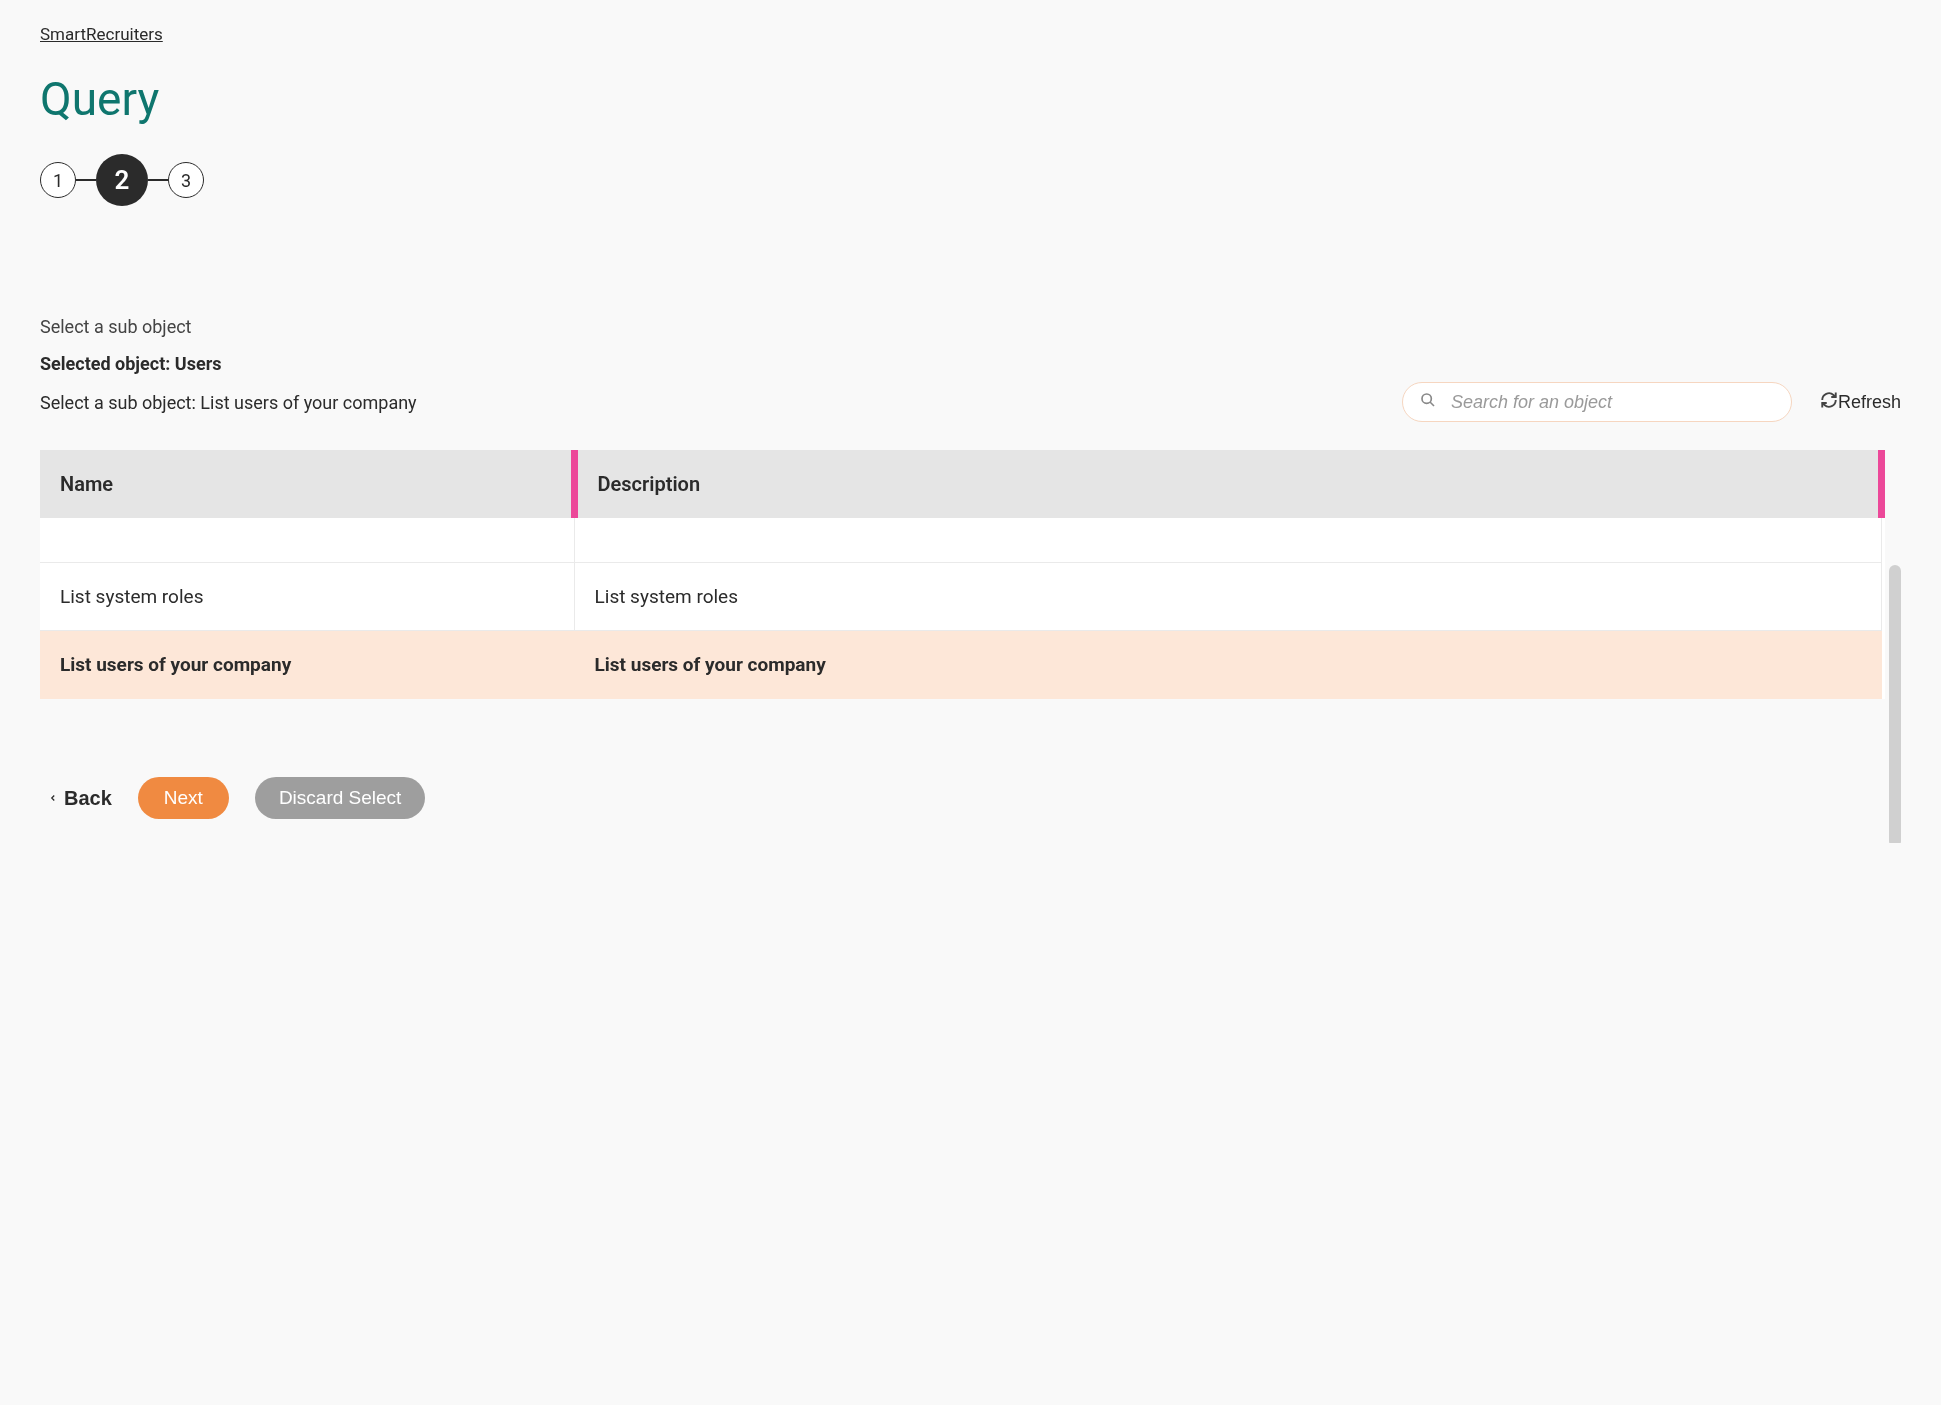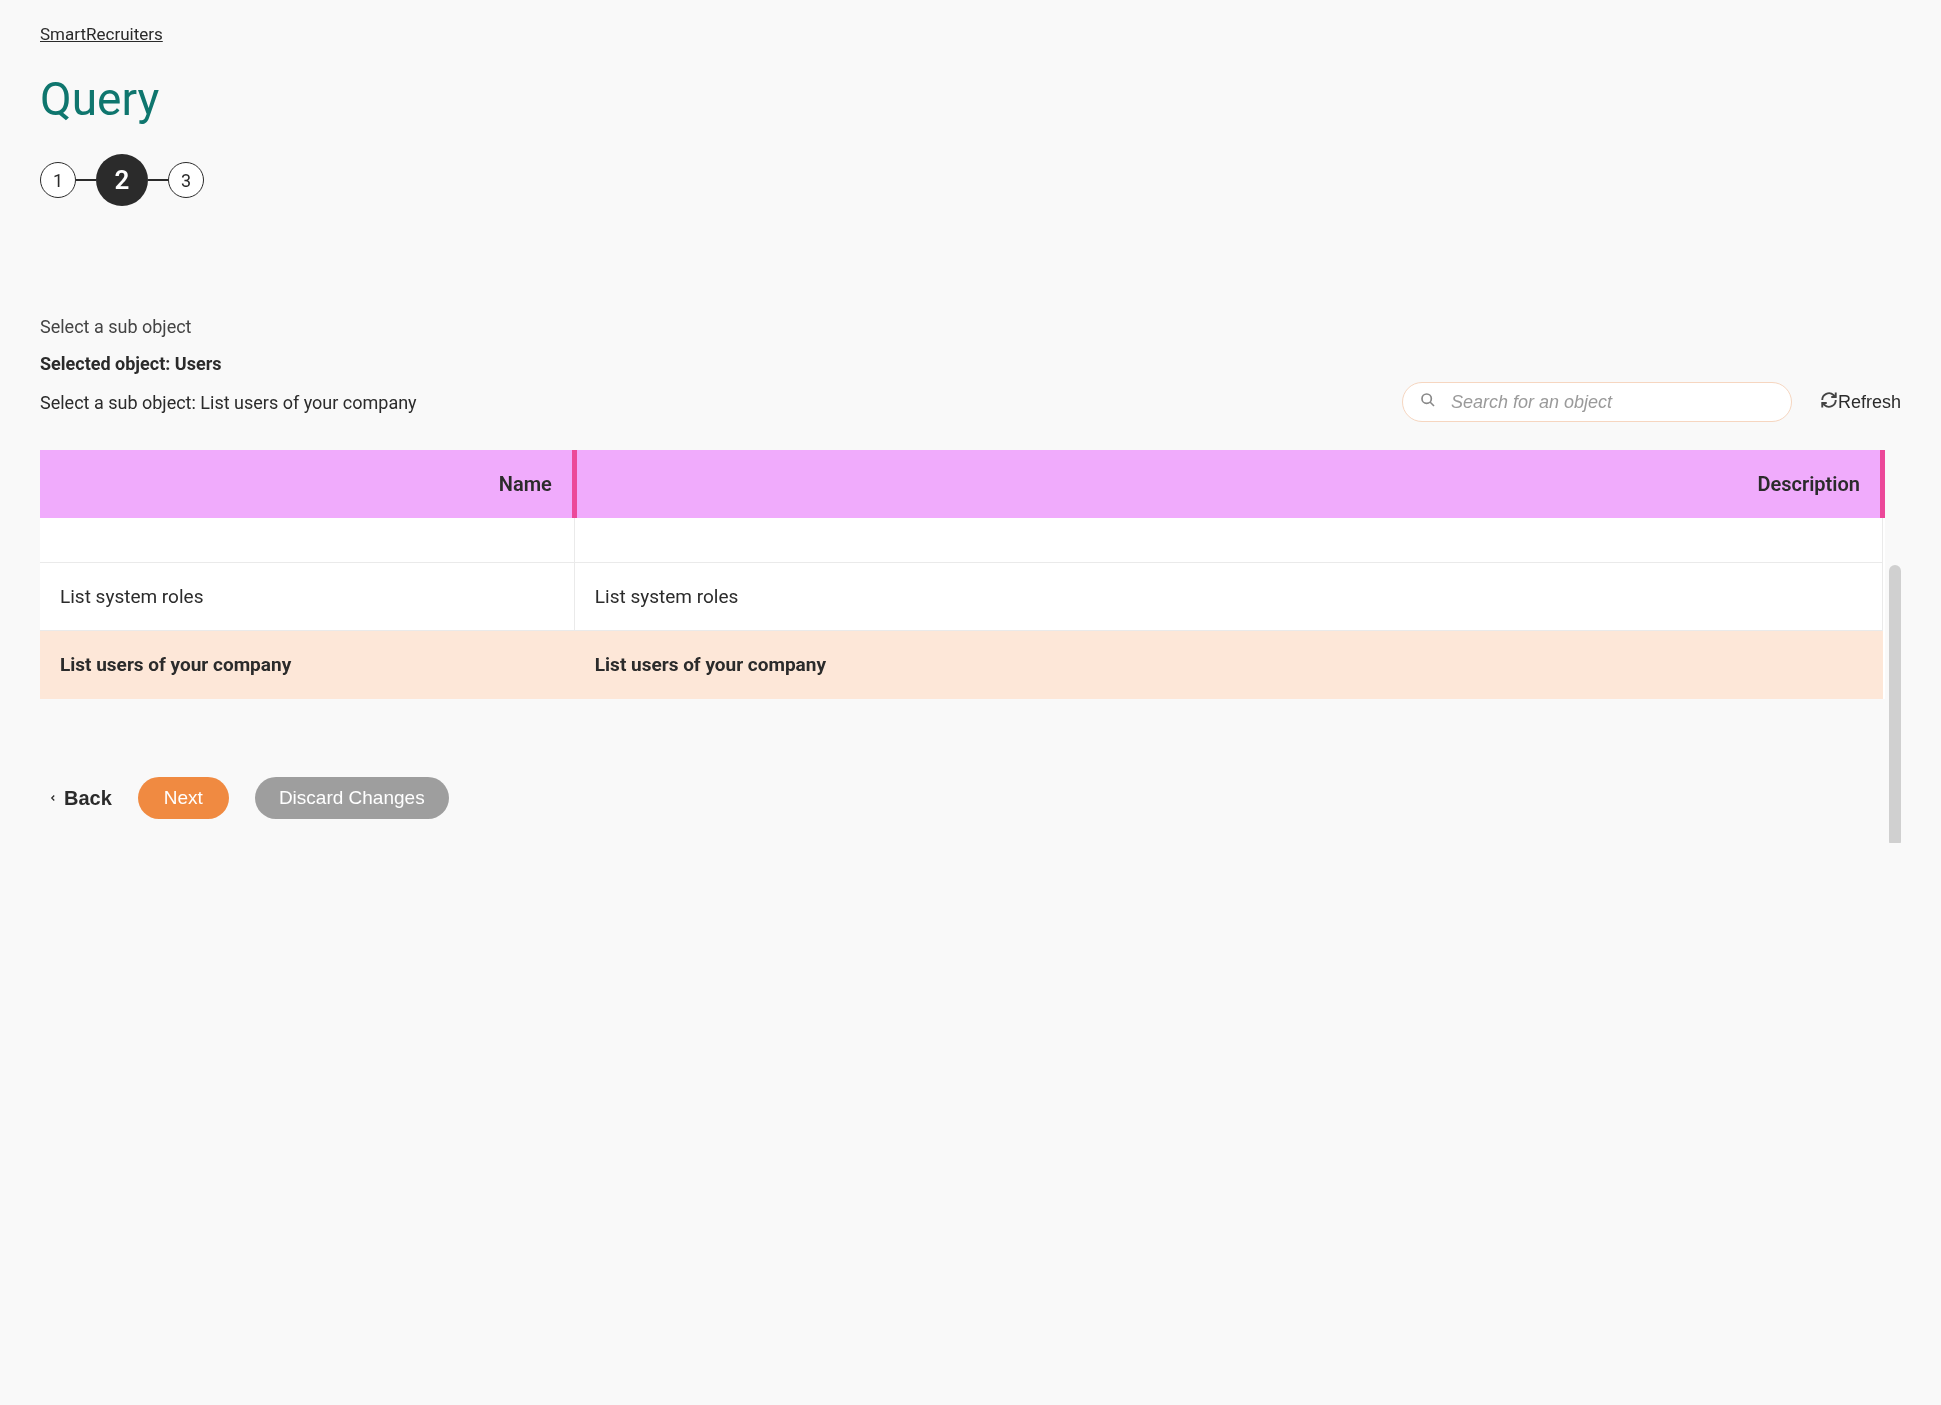--- a/index.html
+++ b/index.html
@@ -124,27 +124,27 @@
     .table-wrap {
       position: relative;
       width: 100%;
     }
     table {
       width: calc(100% - 16px);
       border-collapse: collapse;
       background: #fff;
     }
     thead th {
-      background: #f0abfc;
+      background: #e5e5e5;
       font-size: 20px;
       font-weight: 600;
       color: #2b2b2b;
-      text-align: right;
+      text-align: left;
       padding: 22px 20px;
-      border-right: 5px solid #ec4899;
+      border-right: 7px solid #ec4899;
     }
     thead th:first-child {
       width: 29%;
     }
     tbody tr.spacer td {
       height: 20px;
       background: #fff;
       border-bottom: 1px solid #eaeaea;
       border-right: 1px solid #eaeaea;
     }
@@ -293,17 +293,17 @@
 <div class="footer">
   <button class="back-btn">
     <span>
       <svg width="10" height="14" viewBox="0 0 24 24" fill="none" stroke="#2b2b2b" stroke-width="3">
           <polyline points="15 18 9 12 15 6"></polyline>
         </svg>
     </span>
     <span>Back</span>
   </button>
   <button class="next-btn">Next</button>
-  <button class="discard-btn">Discard Changes</button>
+  <button class="discard-btn">Discard Select</button>
 </div>
 
 
 
 
 </body></html>

